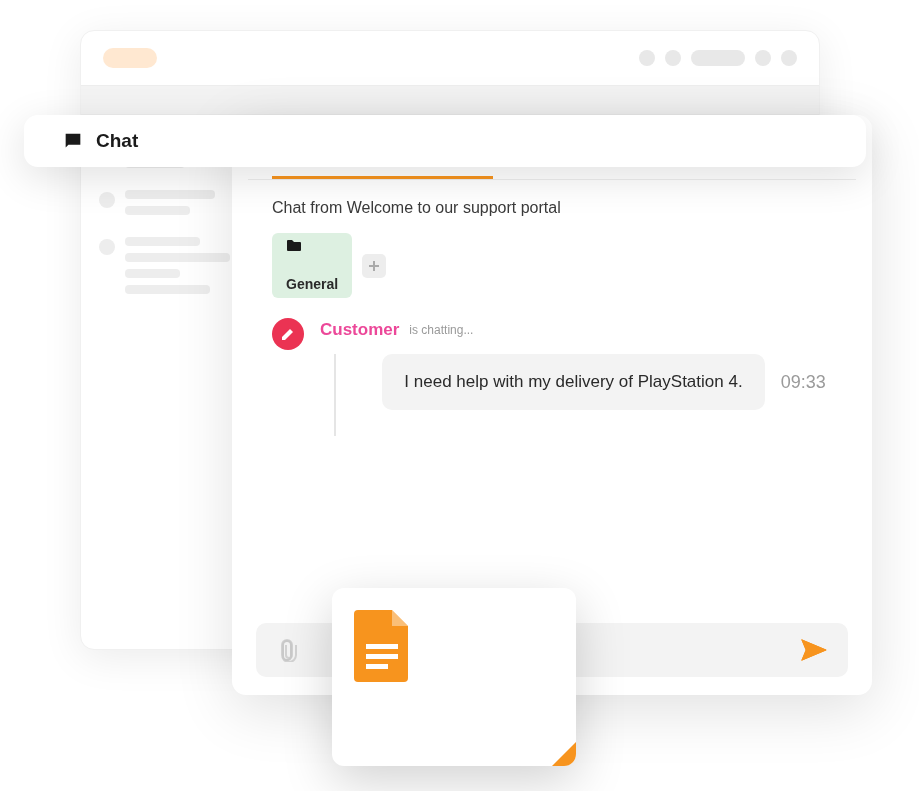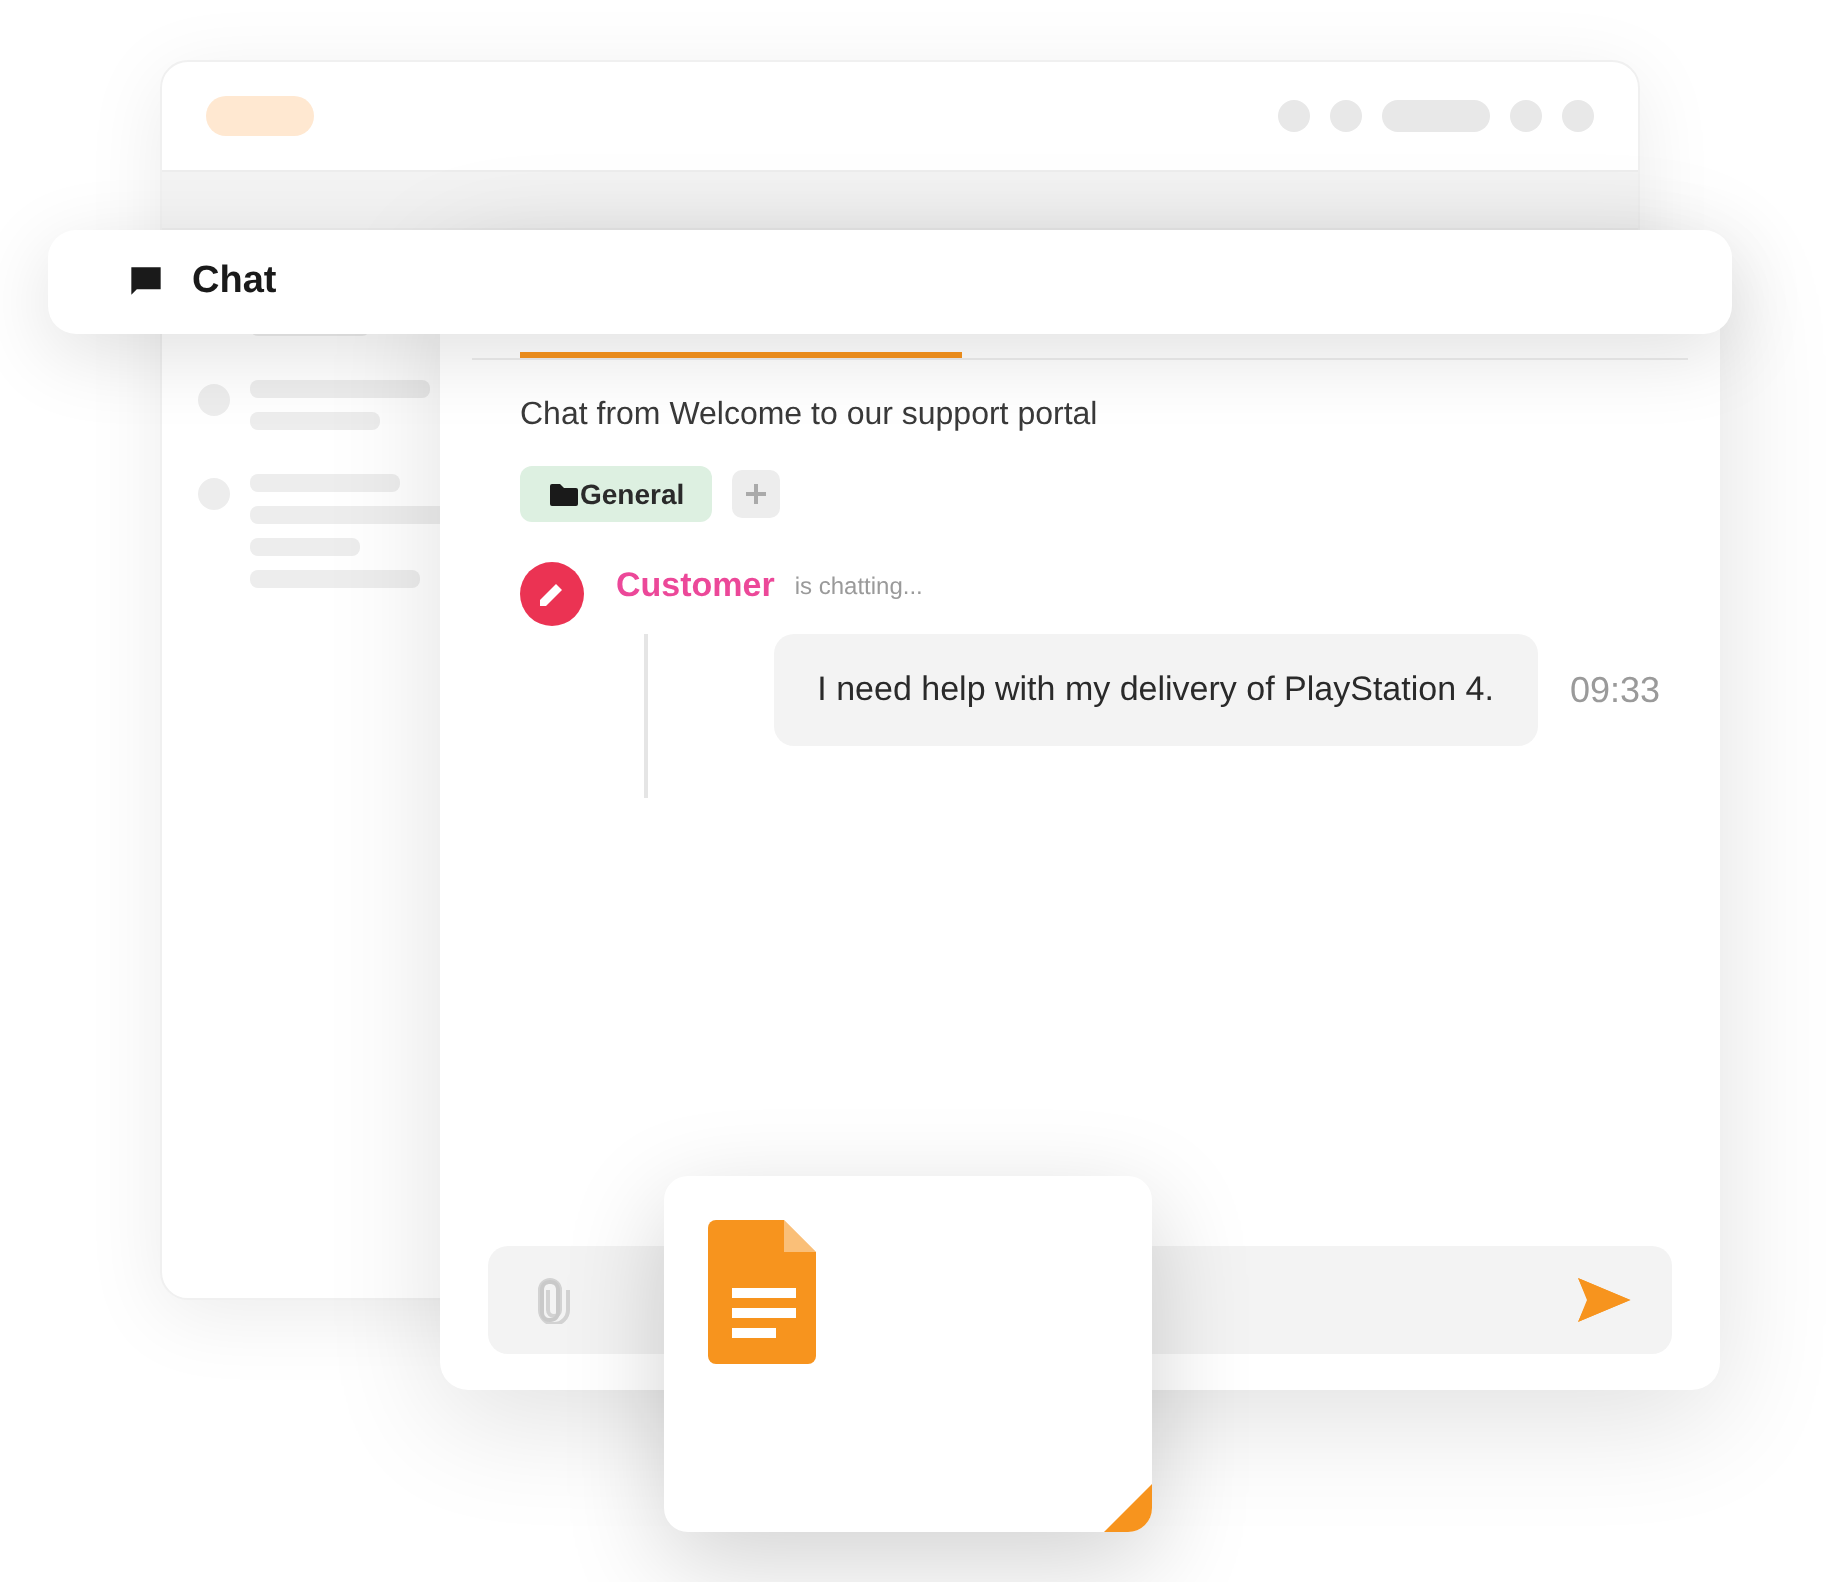--- a/index.html
+++ b/index.html
@@ -83,21 +83,21 @@
     .chat-label {
       font-weight: 700;
       font-size: 19px;
       color: #1a1a1a;
     }
 
     
     .chat-window {
       position: absolute;
       top: 115px;
-      left: 220px;
+      left: 232px;
       width: 640px;
       height: 580px;
       background: #fff;
       border-radius: 14px;
       box-shadow: 0 15px 60px rgba(0,0,0,0.12);
       z-index: 2;
     }
     .chat-tab {
       position: absolute;
       top: 0;
@@ -127,28 +127,28 @@
       right: 30px;
     }
     .chat-subject {
       font-size: 16px;
       color: #3a3a3a;
       margin-bottom: 16px;
     }
     .tag-row { display: flex; gap: 10px; align-items: center; margin-bottom: 22px; }
     .tag {
       display: inline-flex;
-      align-items: center;
-      gap: 0;
+      gap: 24px;
       background: #DDF0E1;
       color: #2a2a2a;
       font-weight: 700;
       font-size: 14px;
       padding: 6px 14px;
       border-radius: 6px;
+      flex-direction: column;
     }
     .folder-icon { width: 16px; height: 13px; }
     .add-tag {
       width: 24px;
       height: 24px;
       background: #EDEDED;
       border-radius: 5px;
       display: inline-flex;
       align-items: center;
       justify-content: center;
@@ -173,21 +173,21 @@
     .sender-name { font-weight: 700; font-size: 17px; color: #ec4899; }
     .status-text { color: #9a9a9a; font-size: 12px; }
     .status-dot { width: 10px; height: 10px; background: #21C96B; border-radius: 50%; display: inline-block; }
 
     .thread-line {
       border-left: 2px solid #E5E5E5;
       margin-left: 14px;
       padding-left: 30px;
       padding-bottom: 16px;
     }
-    .bubble-row { display: flex; align-items: center; justify-content: flex-end; gap: 16px; margin-bottom: 10px; }
+    .bubble-row { display: flex; align-items: center; justify-content: center; gap: 16px; margin-bottom: 10px; }
     .bubble {
       background: #F3F3F3;
       border-radius: 10px;
       padding: 18px 22px;
       font-size: 17px;
       color: #2a2a2a;
       flex: 0 1 auto;
     }
     .timestamp { color: #9a9a9a; font-size: 18px; white-space: nowrap; }
 

